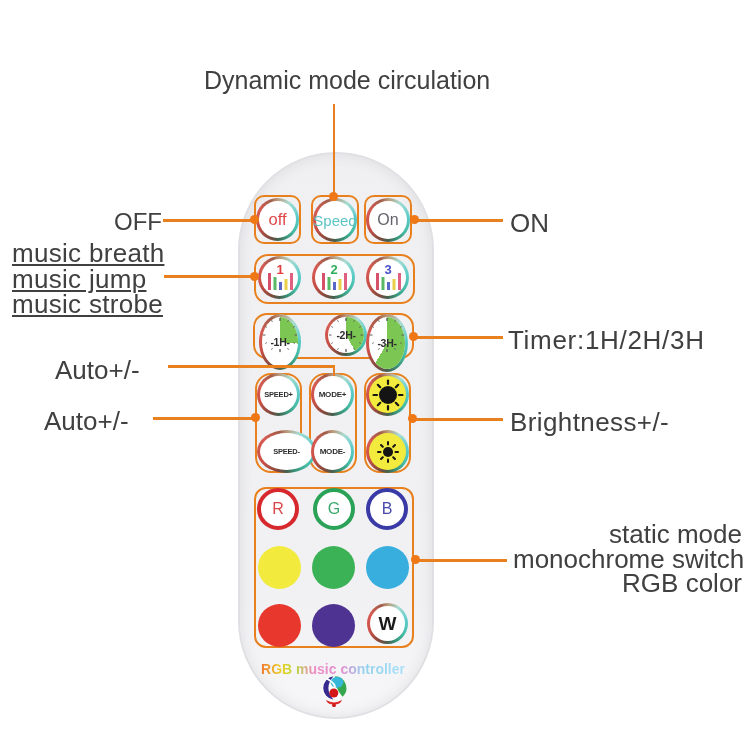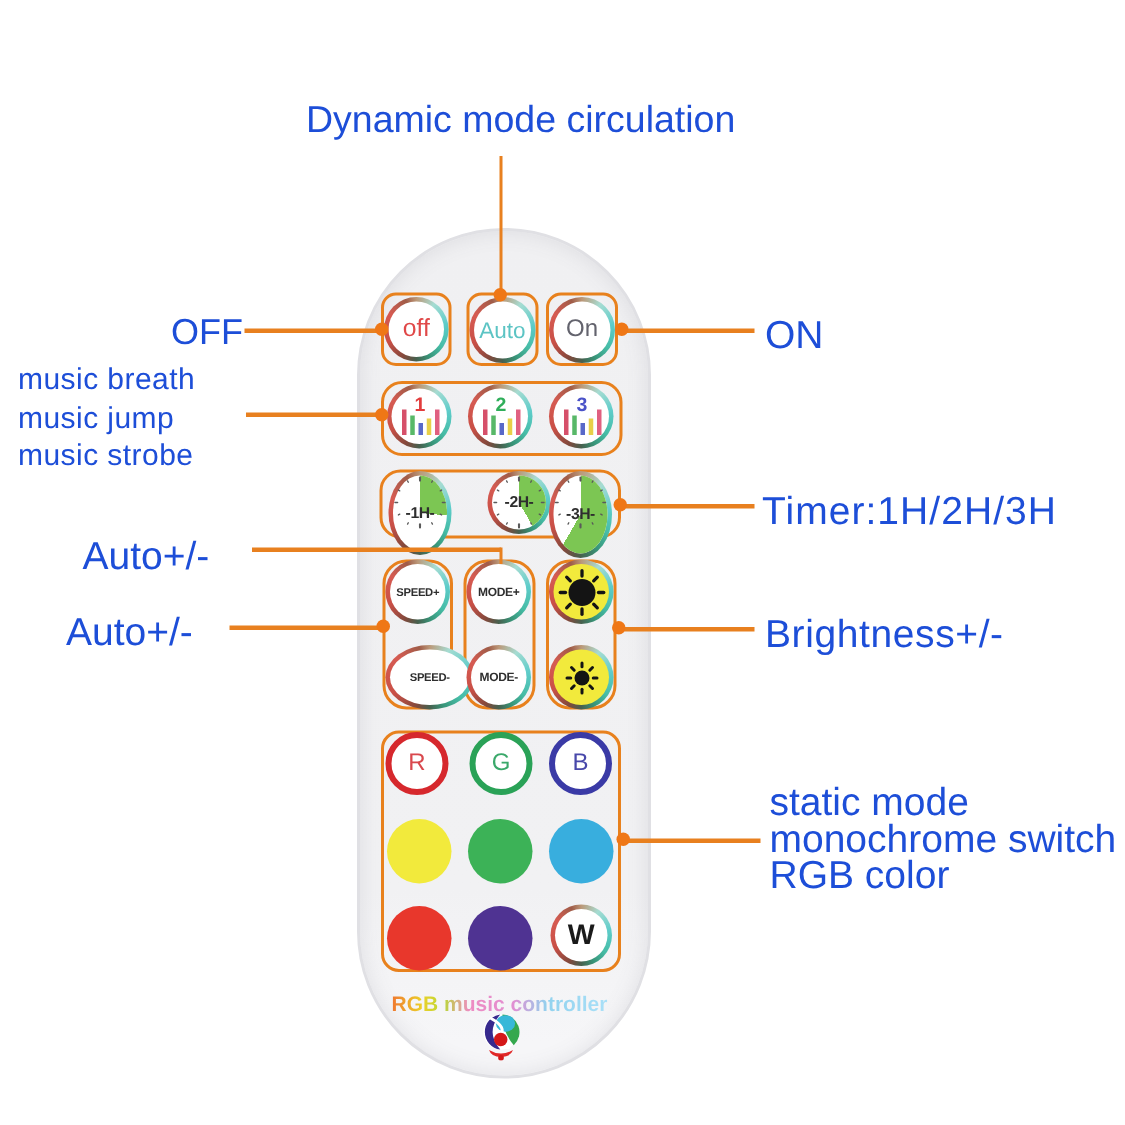--- a/index.html
+++ b/index.html
@@ -1,17 +1,17 @@
 <!DOCTYPE html>
 <html><head>
 <meta charset="utf-8">
 <style>
 html,body{margin:0;padding:0;}
 body{width:750px;height:750px;background:#fff;font-family:"Liberation Sans",sans-serif;position:relative;overflow:hidden;}
-.lbl{position:absolute;color:#1d4ed8;font-size:25px;white-space:nowrap;}
+.lbl{position:absolute;color:#404040;font-size:25px;white-space:nowrap;}
 .hline{position:absolute;height:2.5px;background:#e8801f;z-index:5;}
 .vline{position:absolute;width:2.5px;background:#e8801f;z-index:5;}
 .dot{position:absolute;width:9px;height:9px;border-radius:50%;background:#ef7716;z-index:5;}
 .remote{position:absolute;left:238px;top:152px;width:196px;height:567px;border-radius:98px;background:linear-gradient(180deg,#f0f0f2 0%,#f1f1f3 78%,#f6f6f8 96%);border:2px solid #e0e0e4;box-sizing:border-box;box-shadow:inset 0 0 14px rgba(90,90,105,0.13);}
 .obox{position:absolute;border:2.5px solid #e8811d;box-sizing:border-box;background:transparent;}
 .cbtn{position:absolute;border-radius:50%;background:conic-gradient(from 0deg,#bb9878 0deg,#a6dcd2 35deg,#5eccca 80deg,#46bca6 125deg,#389478 155deg,#47604e 180deg,#82493c 205deg,#c94f46 245deg,#d65b52 300deg,#a05c48 340deg,#bb9878 360deg);display:flex;align-items:center;justify-content:center;}
 .cbtn::before{content:"";position:absolute;inset:2.6px;background:#fff;border-radius:50%;}
 .cbtn.yellow::before{background:#f2ea3c;}
 .cbtn>*{position:relative;z-index:1;}
 .rgbtn{position:absolute;border-radius:50%;box-sizing:border-box;background:#fff;display:flex;align-items:center;justify-content:center;font-weight:bold;}
@@ -24,21 +24,21 @@
 <div class="lbl" style="left:204px;top:66px;font-size:25px;">Dynamic mode circulation</div>
 <div class="vline" style="left:332.5px;top:104px;height:93px;"></div>
 <div class="dot" style="left:329px;top:192px;"></div>
 
 <div class="remote"></div>
 
 <div class="lbl" style="left:114px;top:208px;font-size:24px;">OFF</div>
 <div class="hline" style="left:163px;top:219px;width:93px;"></div>
 <div class="dot" style="left:250px;top:215px;"></div>
 
-<div class="lbl" style="left:12px;top:241px;font-size:20px;line-height:25.5px;letter-spacing:0.3px;">music breath<br>music jump<br>music strobe</div>
+<div class="lbl" style="left:12px;top:241px;font-size:26px;line-height:25.5px;letter-spacing:0.3px;text-decoration:underline;">music breath<br>music jump<br>music strobe</div>
 <div class="hline" style="left:164px;top:275px;width:92px;"></div>
 <div class="dot" style="left:250px;top:272px;"></div>
 
 <div class="lbl" style="left:55px;top:355px;font-size:26px;">Auto+/-</div>
 <div class="hline" style="left:168px;top:365px;width:166px;"></div>
 <div class="vline" style="left:332.8px;top:365px;height:10.5px;"></div>
 
 <div class="lbl" style="left:44px;top:406px;font-size:26px;">Auto+/-</div>
 <div class="hline" style="left:153px;top:417px;width:104px;"></div>
 <div class="dot" style="left:251px;top:413px;"></div>
@@ -48,32 +48,32 @@
 <div class="dot" style="left:410px;top:215px;"></div>
 
 <div class="lbl" style="left:508px;top:325px;font-size:26px;letter-spacing:0.7px;">Timer:1H/2H/3H</div>
 <div class="hline" style="left:413px;top:336px;width:90px;"></div>
 <div class="dot" style="left:409px;top:332px;"></div>
 
 <div class="lbl" style="left:510px;top:407px;font-size:26px;letter-spacing:0.4px;">Brightness+/-</div>
 <div class="hline" style="left:412px;top:418px;width:91px;"></div>
 <div class="dot" style="left:408px;top:414px;"></div>
 
-<div class="lbl" style="left:513px;top:522px;font-size:26px;line-height:24.5px;text-align:left;width:229px;">static mode<br>monochrome switch<br>RGB color</div>
+<div class="lbl" style="left:513px;top:522px;font-size:26px;line-height:24.5px;text-align:right;width:229px;">static mode<br>monochrome switch<br>RGB color</div>
 <div class="hline" style="left:416px;top:559px;width:91px;"></div>
 <div class="dot" style="left:411px;top:555px;"></div>
 
 <div class="obox" style="left:254px;top:195px;width:47px;height:49px;border-radius:10px;"></div>
 <div class="obox" style="left:311px;top:195px;width:48px;height:49px;border-radius:10px;"></div>
 <div class="obox" style="left:364px;top:195px;width:48px;height:49px;border-radius:10px;"></div>
 <div class="cbtn" style="left:256px;top:198px;width:43px;height:43px;">
     <span style="color:#e04848;font-size:16.5px;">off</span>
   </div>
 <div class="cbtn" style="left:313px;top:198px;width:44px;height:44px;">
-    <span style="color:#5cc4c4;font-size:15px;">Auto</span>
+    <span style="color:#5cc4c4;font-size:15px;">Speed</span>
   </div>
 <div class="cbtn" style="left:366px;top:198px;width:44px;height:44px;">
     <span style="color:#63636d;font-size:16px;">On</span>
   </div>
 
 <div class="obox" style="left:254px;top:254px;width:161px;height:50px;border-radius:14px;"></div>
 <div class="cbtn" style="left:258px;top:256px;width:43px;height:43px;">
  <svg width="30" height="30" viewBox="0 0 30 30">
   <rect x="3" y="10" width="3" height="17" fill="#d6506a"></rect>
   <rect x="8.5" y="14" width="3" height="13" fill="#58b868"></rect>

